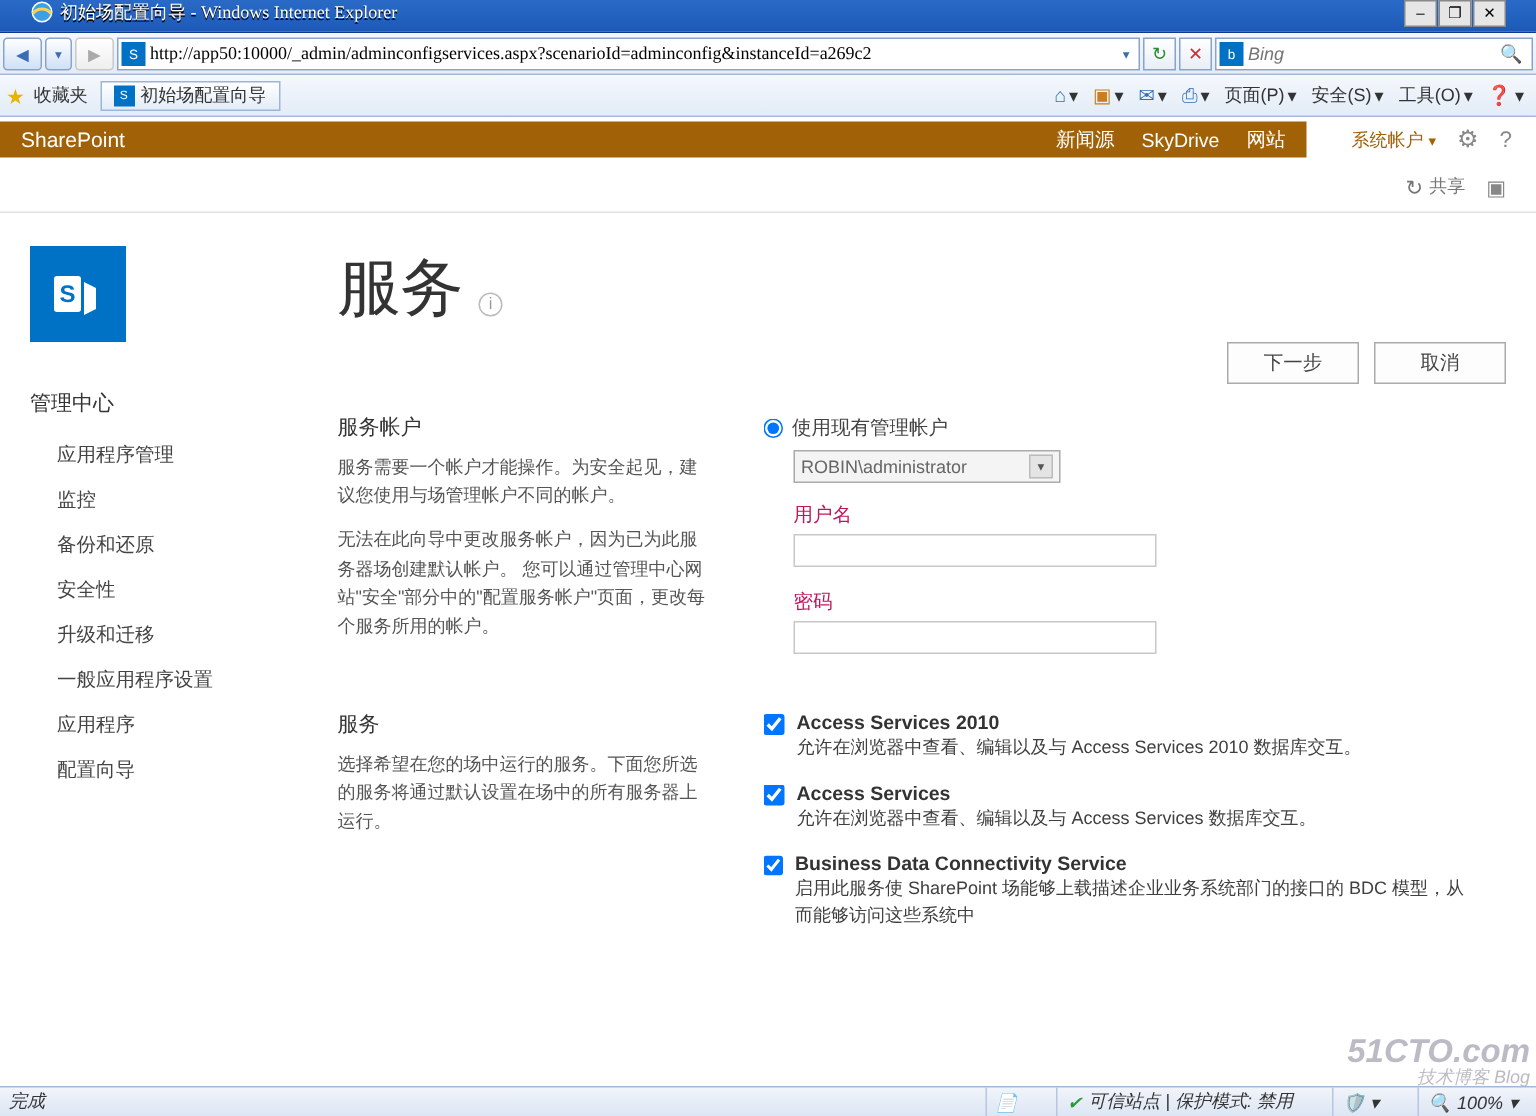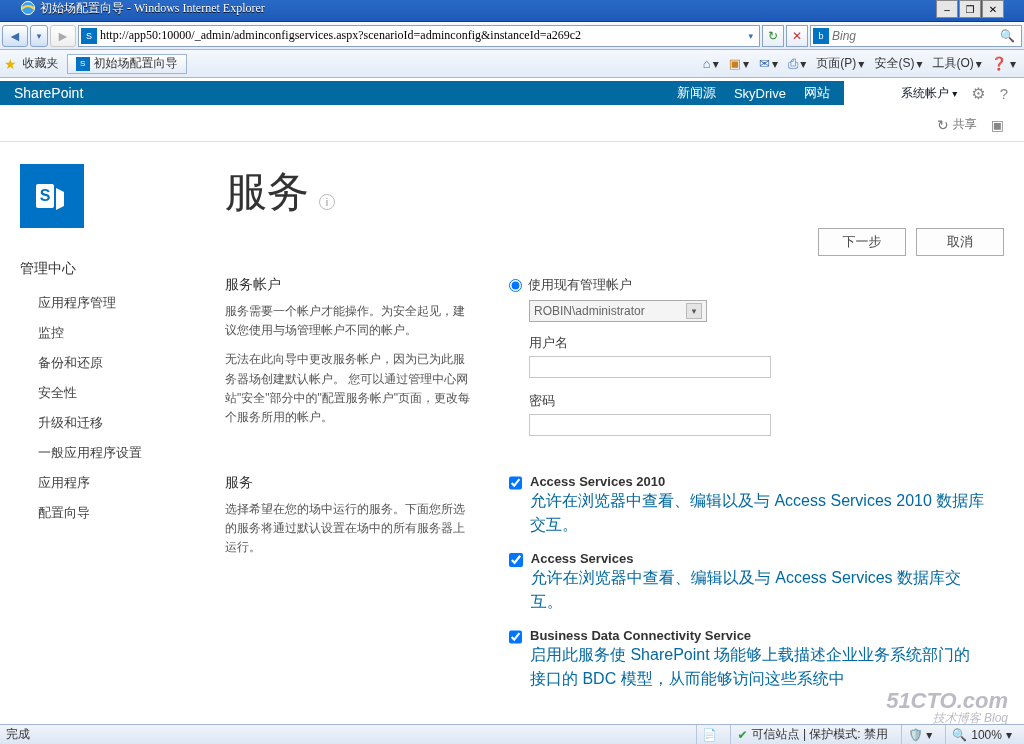--- a/index.html
+++ b/index.html
@@ -26,21 +26,21 @@
 
   .ie-favbar { height: 28px; background: linear-gradient(#f5f8fd,#e3ecf7); border-bottom: 1px solid #a3b6d4; display:flex; align-items:center; padding:0 4px; gap:6px; color:#333; }
   .ie-favbar .star { color:#e8b400; font-size:14px; }
   .ie-tab { height:20px; border:1px solid #9db6d8; background:linear-gradient(#fff,#e3ecf7); display:flex; align-items:center; padding:0 8px; gap:4px; margin-left:2px;}
   .ie-tab .favicon { width:14px;height:14px;background:#0072c6;color:#fff;font-size:8px;display:flex;align-items:center;justify-content:center;}
   .ie-cmdbar { margin-left:auto; display:flex; align-items:center; gap:2px; }
   .ie-cmdbar .cmd { padding:0 4px; height:22px; display:flex; align-items:center; gap:2px; color:#333; font-size:12px;}
   .ie-cmdbar .cmd .icn { font-size:13px; color:#3b6db5;}
 
   
-  .suite-bar { height: 14px; background: #0369a1; color: #fff; display: flex; align-items: center; padding: 12px 14px; }
+  .suite-bar { height: 14px; background: #a16207; color: #fff; display: flex; align-items: center; padding: 12px 14px; }
   .suite-brand { font-size: 14px; }
   .suite-links { margin-left:auto; display:flex; align-items:center; gap:18px; font-size:13px; }
   .suite-links .link { color:#fff; }
   .suite-right-outside { color:#666; display:flex; align-items:center; gap:14px; margin-left:14px; }
   .suite-outer { display:flex; align-items:center; height:30px;}
 
   
   .ribbon { height: 34px; border-bottom: 1px solid #e1e1e1; display:flex; align-items:center; justify-content:flex-end; padding:0 20px; gap:14px; color:#888; background:#fff;}
   .ribbon .ricn { font-size:14px;}
 
@@ -62,39 +62,39 @@
   .spBtn { min-width: 88px; height: 28px; border: 1px solid #ababab; background:#fdfdfd; font-size:13px; color:#444; cursor:pointer; }
 
   .form-area { margin-top: 56px; display:flex; gap: 36px; }
   .form-left { width: 248px; }
   .sec-title { font-size: 14px; color:#333; margin-bottom: 8px; }
   .form-left p { font-size: 12px; color:#555; line-height: 1.6; margin-bottom: 10px; }
   .form-right { flex:1; padding-right: 40px; }
   .radio-row { display:flex; align-items:center; gap:6px; font-size:13px; color:#444; margin-bottom:6px;}
   .select-mock { width: 178px; height: 22px; border:1px solid #ababab; background:#f4f4f4; display:flex; align-items:center; padding:0 4px; color:#666; font-size:12px; justify-content:space-between; margin: 2px 0 12px 20px;}
   .select-mock .dd { width:16px; height:16px; background:#e4e4e4; border:1px solid #bbb; display:flex;align-items:center;justify-content:center; font-size:9px; color:#555;}
-  .field-label { font-size:13px; color:#404040; margin: 4px 0 4px 20px;}
+  .field-label { font-size:13px; color:#be185d; margin: 4px 0 4px 20px;}
   .text-input { width: 242px; height: 22px; border:1px solid #c8c8c8; margin: 0 0 10px 20px; padding: 0 4px; font-size:12px;}
 
   .services-block { margin-top: 28px; display:flex; gap:36px;}
   .services-left { width: 248px; }
   .services-right { flex:1; padding-right: 20px; }
   .svc-item { display:flex; gap:8px; margin-bottom: 14px; }
   .svc-item input[type=checkbox]{ margin-top:2px; width:14px; height:14px;}
   .svc-text .svc-title { font-weight:bold; font-size:13px; color:#333; }
-  .svc-text .svc-desc { font-size:16px; color:#0369a1; line-height:1.5; }
-
-  
-  .statusbar { position:fixed; bottom:0; left:0; right:0; height:20px; background:linear-gradient(#f1f4fa,#dce6f4); border-top:1px solid #a3b6d4; display:flex; align-items:center; padding:0 6px; font-size:12px; color:#333; gap:7px;}
+  .svc-text .svc-desc { font-size:12px; color:#404040; line-height:1.5; }
+
+  
+  .statusbar { position:fixed; bottom:0; left:0; right:0; height:20px; background:linear-gradient(#f1f4fa,#dce6f4); border-top:1px solid #a3b6d4; display:flex; align-items:center; padding:0 6px; font-size:12px; color:#333; gap:20px;font-style:italic;}
   .statusbar .spacer{flex:1;}
   .statusbar .seg{ border-left:1px solid #b7c6df; padding:0 6px; height:100%; display:flex; align-items:center; gap:4px;}
   .statusbar .check{ color:#2a9d3a; font-size:12px;}
 
   
-  .watermark { position:fixed; right:16px; bottom:20px; font-size:22px; font-weight:bold; color:rgba(120,120,140,0.5); font-style:italic; text-align:right; line-height:1; pointer-events:none;}
+  .watermark { position:fixed; right:4px; bottom:20px; font-size:22px; font-weight:bold; color:rgba(120,120,140,0.5); font-style:italic; text-align:right; line-height:1; pointer-events:none;}
   .watermark small{ display:block; font-size:12px; font-weight:normal;}
 </style>
 </head>
 <body>
 
 <div class="ie-titlebar">
   <span class="ie-icon">
     <svg viewBox="0 0 16 16">
         <circle cx="8" cy="8" r="6.5" fill="#3aa0e8" stroke="#fff" stroke-width="1"></circle>
         <path d="M2 9 C5 5,11 5,14 9" stroke="#ffd24a" stroke-width="2" fill="none"></path>
@@ -148,21 +148,21 @@
 <div class="suite-outer">
   <div class="suite-bar" style="flex:1;">
     <span class="suite-brand">SharePoint</span>
     <div class="suite-links">
       <span class="link">新闻源</span>
       <span class="link">SkyDrive</span>
       <span class="link">网站</span>
     </div>
   </div>
   <div class="suite-right-outside" style="padding: 0 16px; height:30px; background:#fff;">
-    <span style="color:#0f172a;margin-left:27px;">
+    <span style="color:#a16207;">
       <span>系统帐户</span> <span style="font-size:10px;">▾</span>
     </span>
     <span style="color:#888;font-size:16px;">⚙</span>
     <span style="color:#888;font-size:15px;">?</span>
   </div>
 </div>
 
 <div class="ribbon">
   <span style="display:flex;align-items:center;gap:4px;color:#777;">
     <span class="ricn">↻</span>

